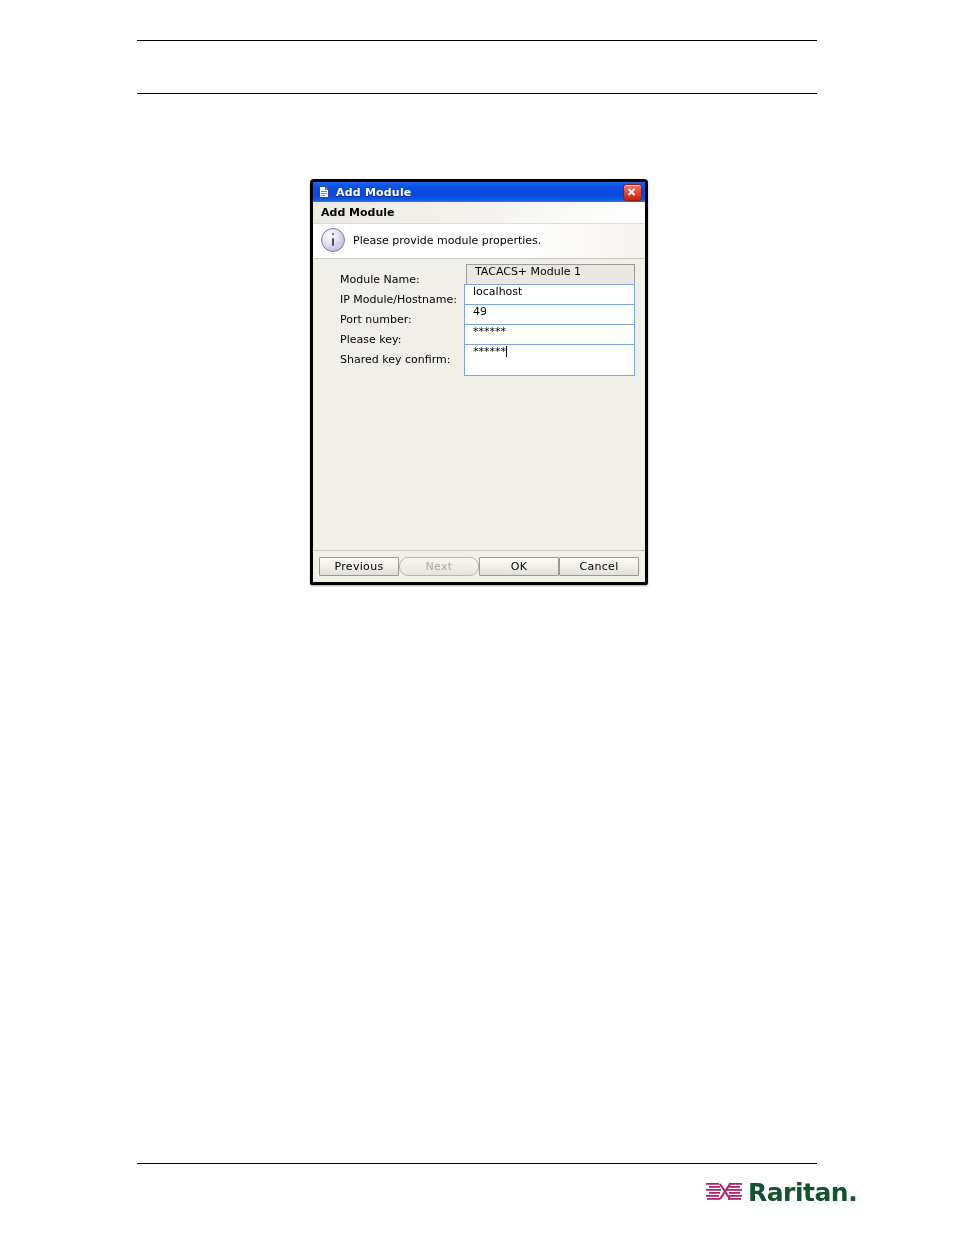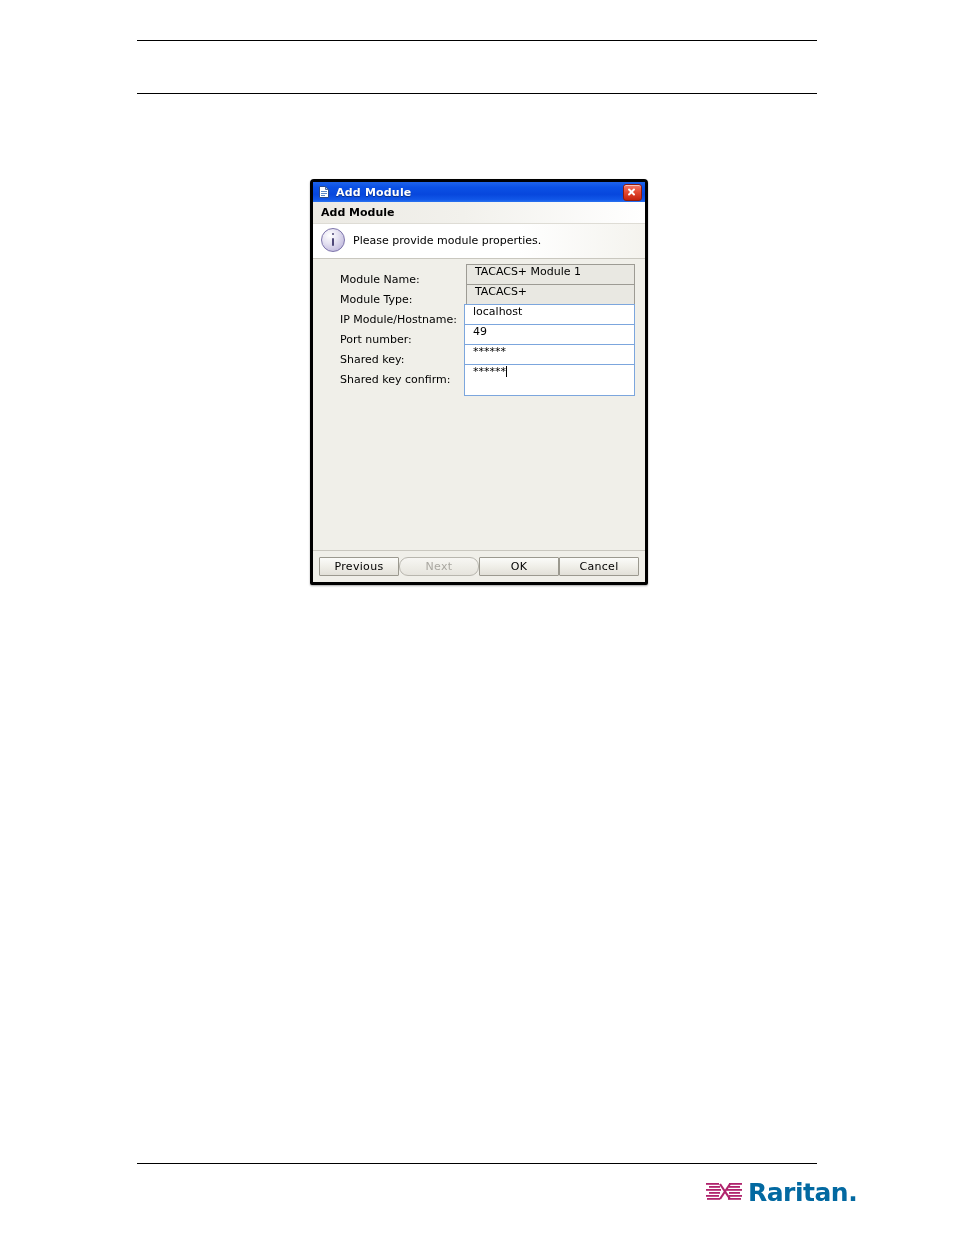--- a/index.html
+++ b/index.html
@@ -241,21 +241,21 @@
   }
   #logo-mark {
     width: 38px; height: 20px;
     flex: 0 0 auto;
     margin-right: 4px;
   }
   #logo-text {
     font-family: "DejaVu Sans", sans-serif;
     font-size: 25px;
     font-weight: bold;
-    color: #0369a1;
+    color: #14532d;
     letter-spacing: -0.5px;
     line-height: 25px;
   }
 </style>
 </head>
 <body>
 
 <div class="page-rule" id="rule-top"></div>
 <div class="page-rule" id="rule-second"></div>
 <div class="page-rule" id="rule-footer"></div>
@@ -281,33 +281,29 @@
       <span id="header-msg">Please provide module properties.</span>
     </div>
   </div>
 
   <div id="form-area">
       <div class="field-row">
         <span class="field-label">Module Name:</span>
         <span class="field-input readonly"><span>TACACS+ Module 1</span></span>
       </div>
       <div class="field-row">
-        <span class="field-label">Module Type:</span>
-        <span class="field-input readonly"><span>TACACS+</span></span>
-      </div>
-      <div class="field-row">
         <span class="field-label">IP Module/Hostname:</span>
         <span class="field-input editable"><span>localhost</span></span>
       </div>
       <div class="field-row">
         <span class="field-label">Port number:</span>
         <span class="field-input editable"><span>49</span></span>
       </div>
       <div class="field-row">
-        <span class="field-label">Shared key:</span>
+        <span class="field-label">Please key:</span>
         <span class="field-input editable"><span>******</span></span>
       </div>
       <div class="field-row">
         <span class="field-label">Shared key confirm:</span>
         <span class="field-input editable focused"><span>******</span><span class="caret"></span></span>
       </div>
     </div>
 
   <div id="button-bar">
       <div class="dlg-button">Previous</div>

